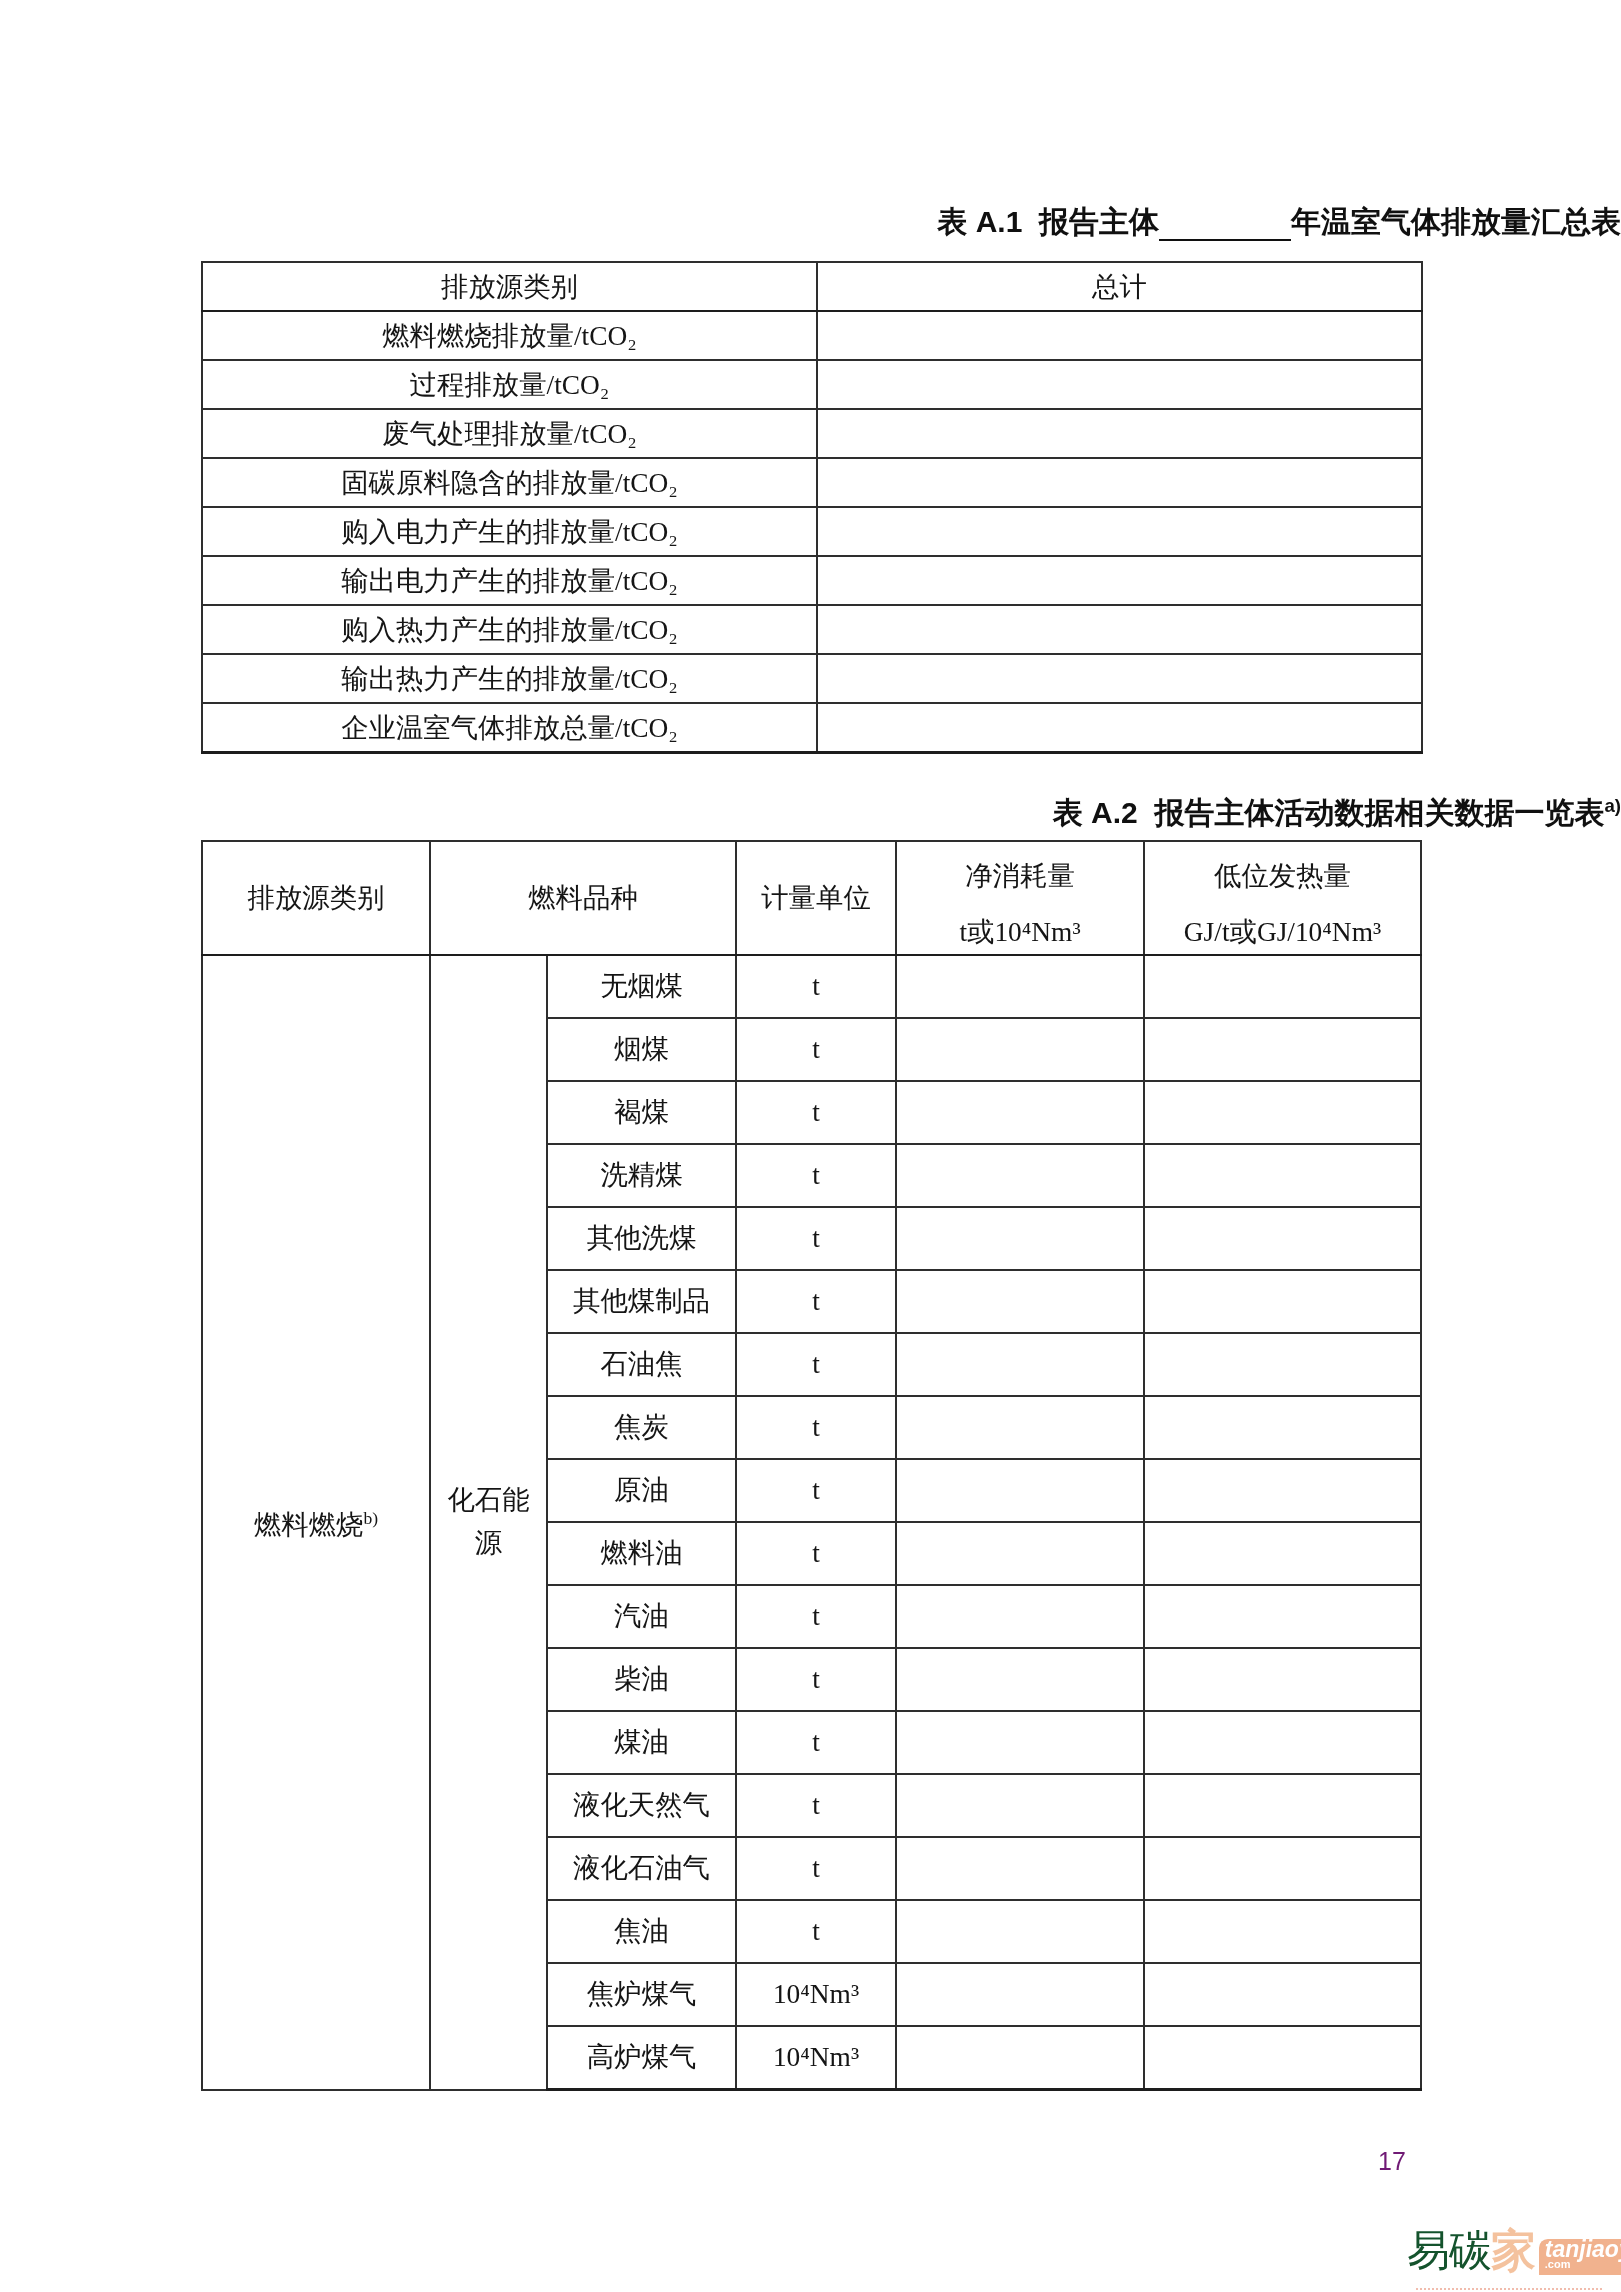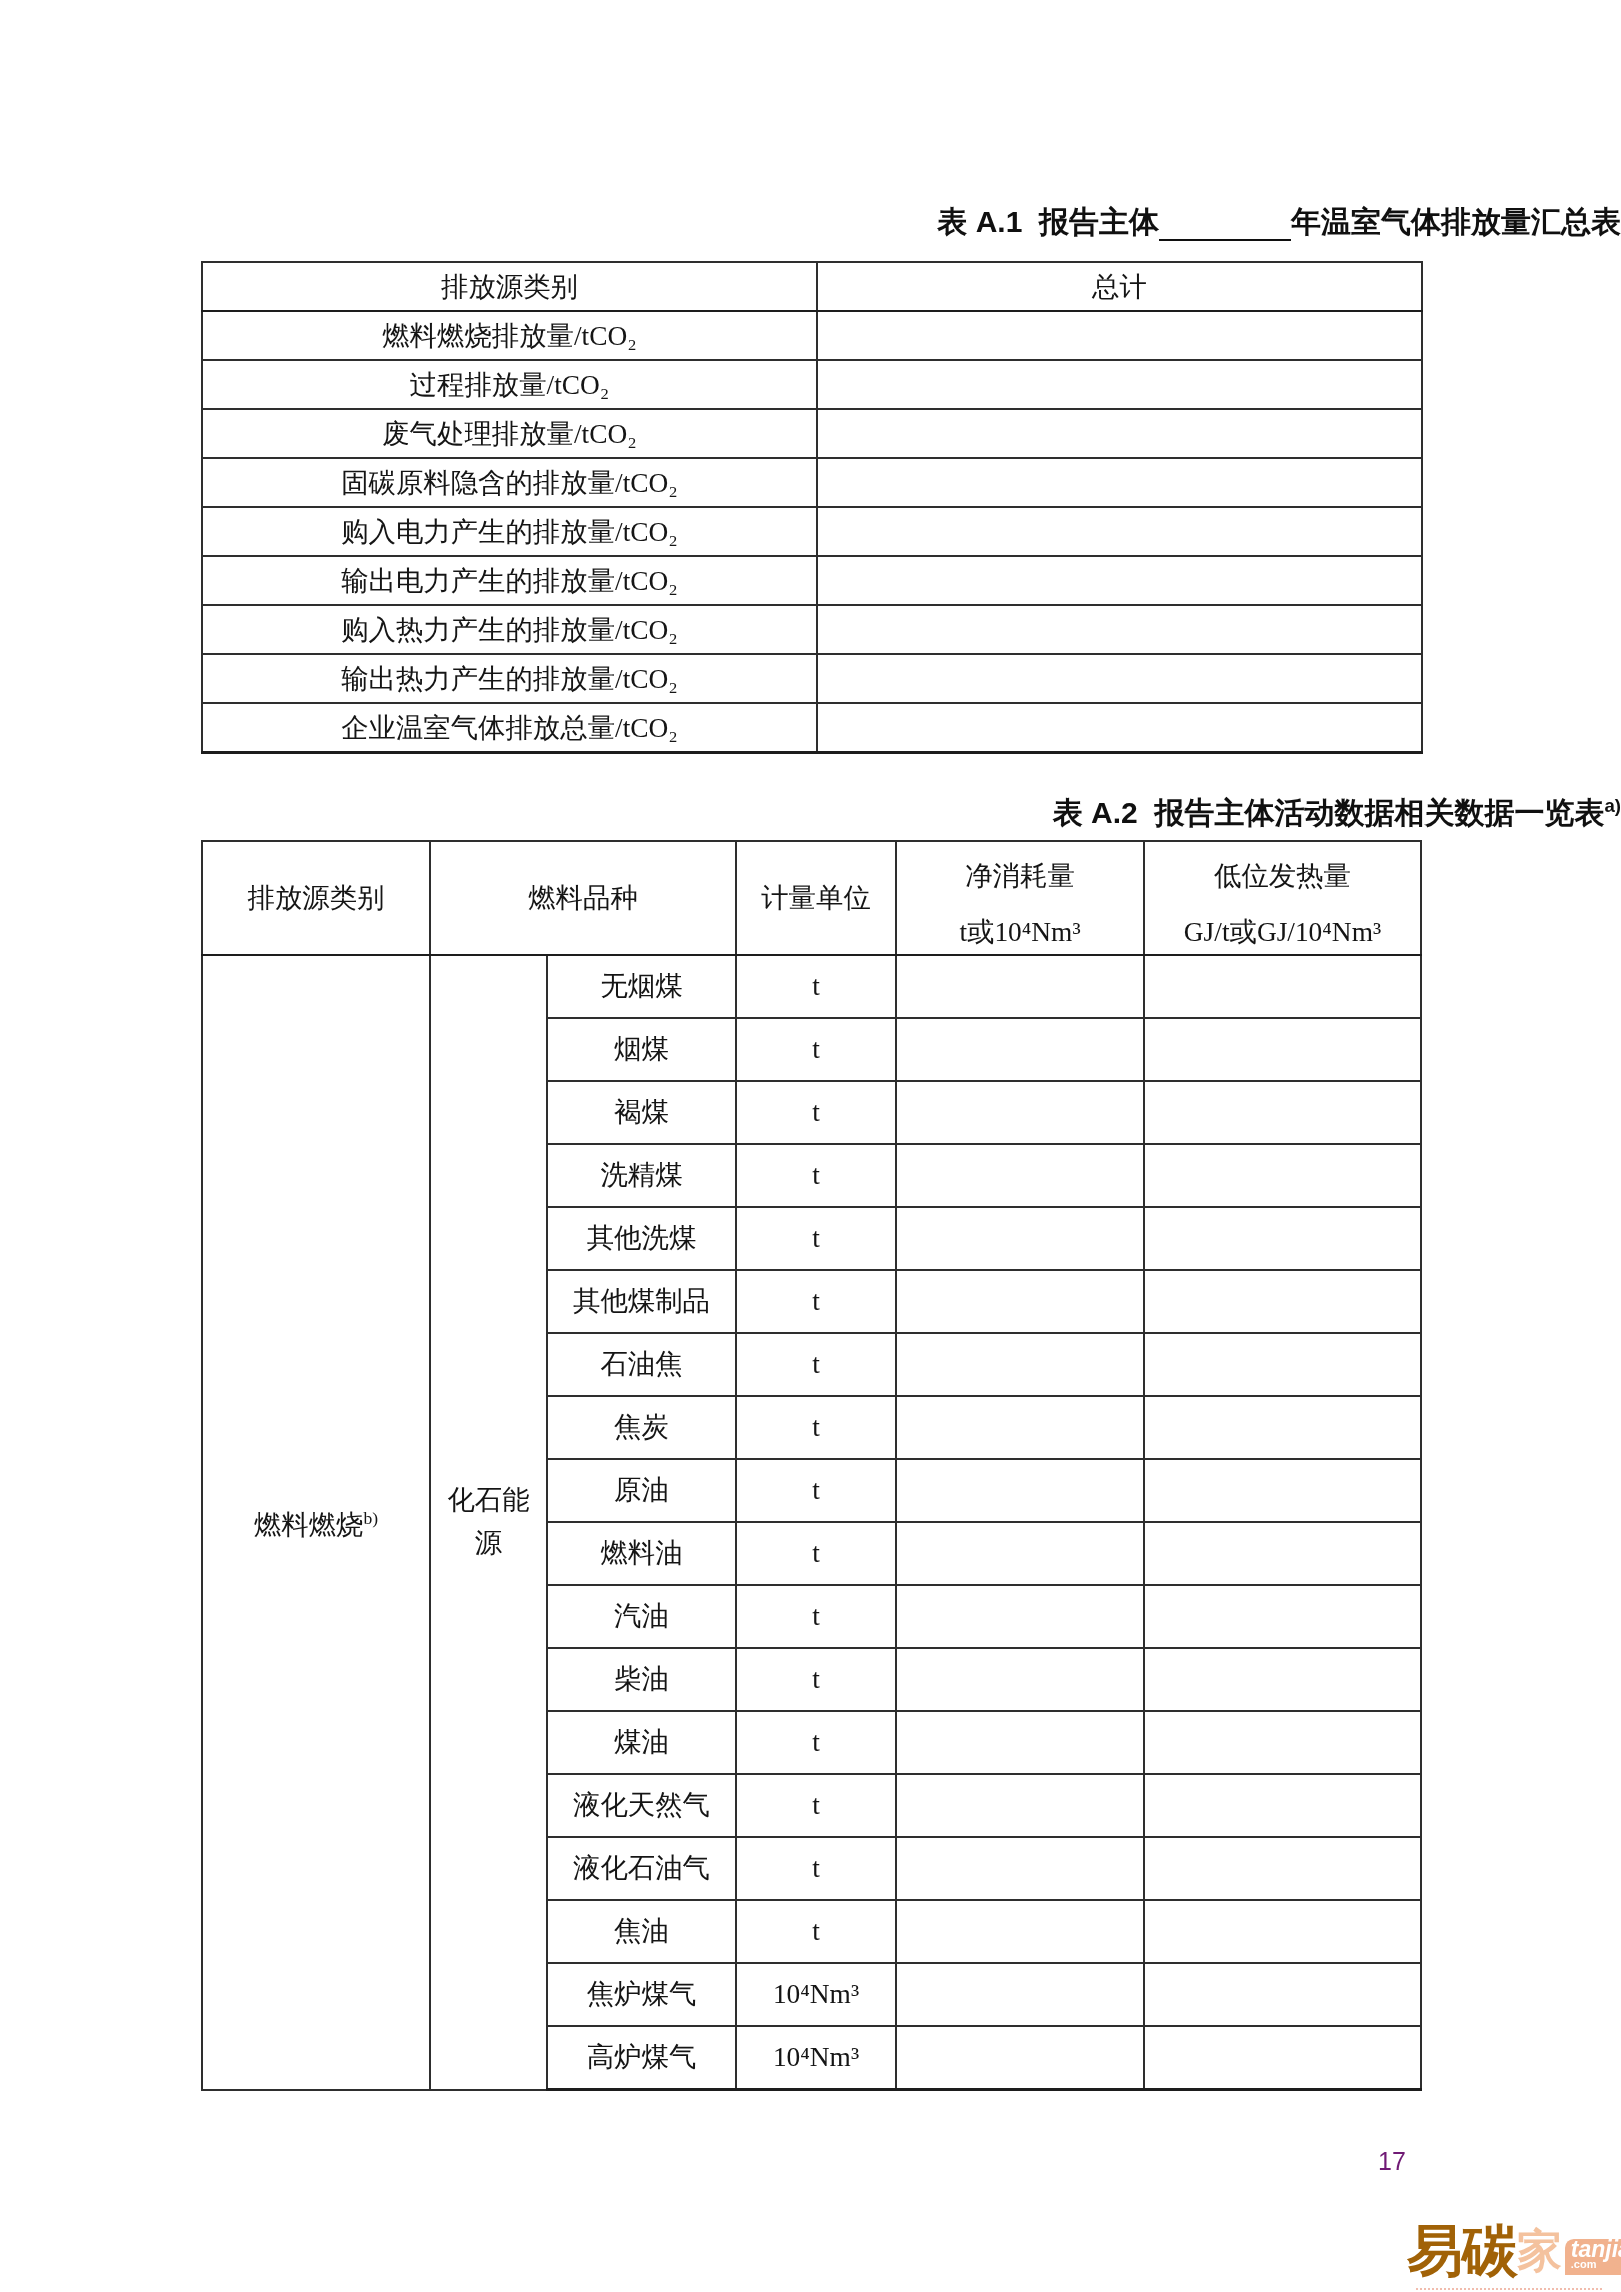--- a/index.html
+++ b/index.html
@@ -75,21 +75,21 @@
     position:absolute; left:1378px; top:2147px;
     font-family:"Liberation Sans","DejaVu Sans",sans-serif;
     font-size:25px; color:#701a75;
   }
   .watermark {
     position:absolute; left:1407px; top:2223px;
     display:flex; align-items:flex-start;
     font-family:"Liberation Sans","DejaVu Sans",sans-serif;
     white-space:nowrap;
   }
-  .wm-green  { color:#a16207; font-size:56px; font-weight:bold; line-height:55px; letter-spacing:-1px; }
+  .wm-green  { color:#14532d; font-size:43px; font-weight:normal; line-height:55px; letter-spacing:-1px; }
   .wm-orange { color:#f4c29e; font-size:45px; font-weight:bold; line-height:55px; }
   .wm-box {
     display:inline-block;
     background:#f1b28e;
     border-radius:8.8px 8.8px 8.8px 0;
     margin:15.7px 0 0 2.9px;
     padding:2px 5.9px 2.9px 5.9px;
     color:#ffffff;
     text-align:center;
   }

